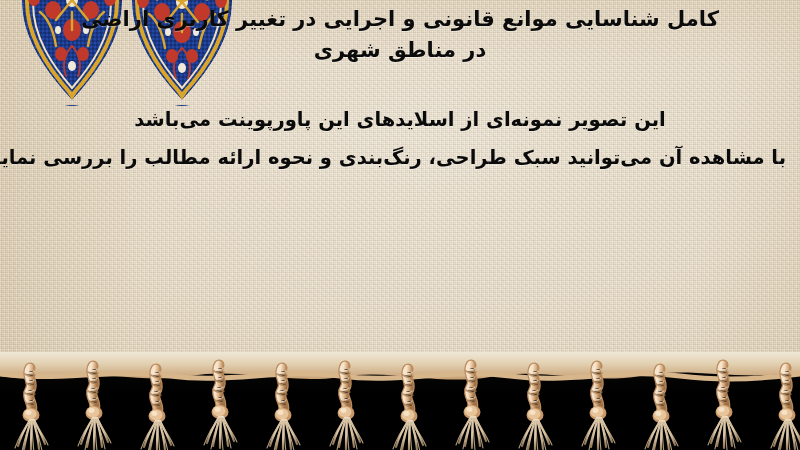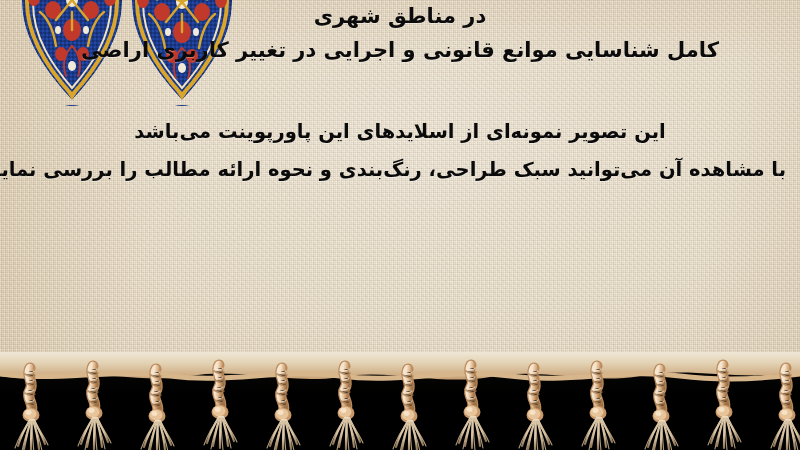--- a/index.html
+++ b/index.html
@@ -63,21 +63,21 @@
   }
   .title-line{
     color:#0b0b0b;font-weight:bold;
     font-size:21px;line-height:30px;
     letter-spacing:-0.2px;
     text-shadow:0 1px 0 rgba(255,255,255,.30);
     white-space:nowrap;
   }
   #title-line-1{margin-top:4px;}
   #title-line-2{margin-top:1px;}
-  #body-block{margin-top:48px;}
+  #body-block{margin-top:36px;}
   .body-line{
     color:#0a0a0a;font-weight:bold;
     font-size:19.5px;line-height:38px;
     letter-spacing:-0.2px;
     text-shadow:0 1px 0 rgba(255,255,255,.28);
     white-space:nowrap;
   }
 
   
   #fringe-band{
@@ -250,22 +250,22 @@
         <path d="M-10 -4 C-4 -9 4 -9 10 -4" fill="none" stroke="#d9a52a" stroke-width="1.6"></path>
         <path d="M0 7 L0 13" stroke="#c0392b" stroke-width="2.4"></path>
       </g>
       <circle cx="54" cy="206" r="4" fill="#c0392b"></circle>
     </svg>
   </div>
 
   <div id="text-block">
 
     <div id="title-group">
+      <div class="title-line" id="title-line-1">کامل شناسایی موانع قانونی و اجرایی در تغییر کاربری اراضی</div>
       <div class="title-line" id="title-line-2">در مناطق شهری</div>
-      <div class="title-line" id="title-line-1">کامل شناسایی موانع قانونی و اجرایی در تغییر کاربری اراضی</div>
     </div>
 
     <div id="body-block">
       <div class="body-line">این تصویر نمونه‌ای از اسلایدهای این پاورپوینت می‌باشد</div>
       <div class="body-line">با مشاهده آن می‌توانید سبک طراحی، رنگ‌بندی و نحوه ارائه مطالب را بررسی نمایید</div>
     </div>
 
   </div>
 
   <div id="fringe-band">

